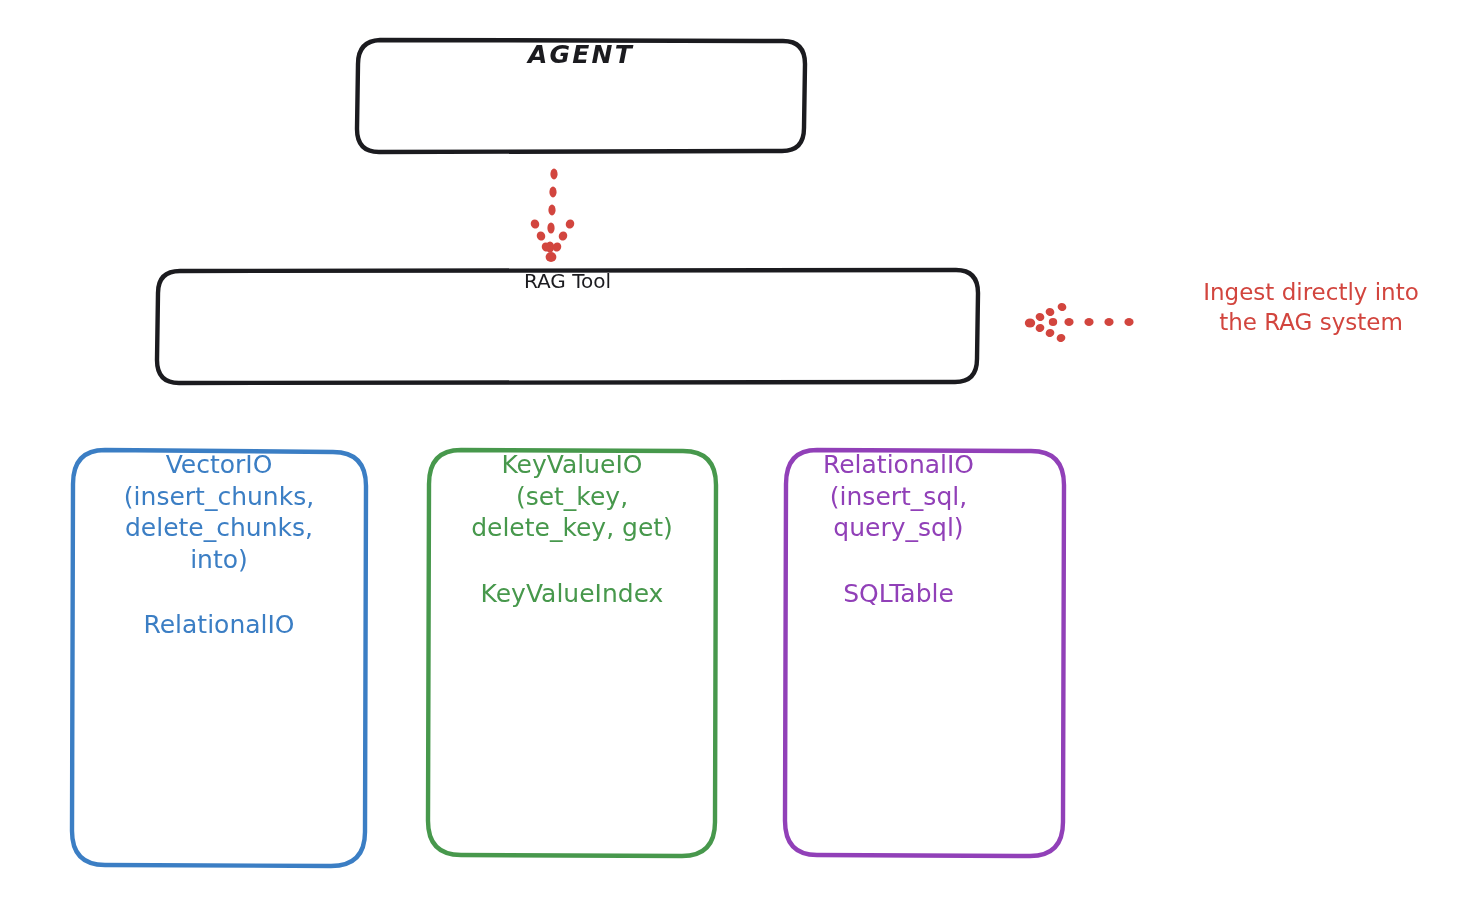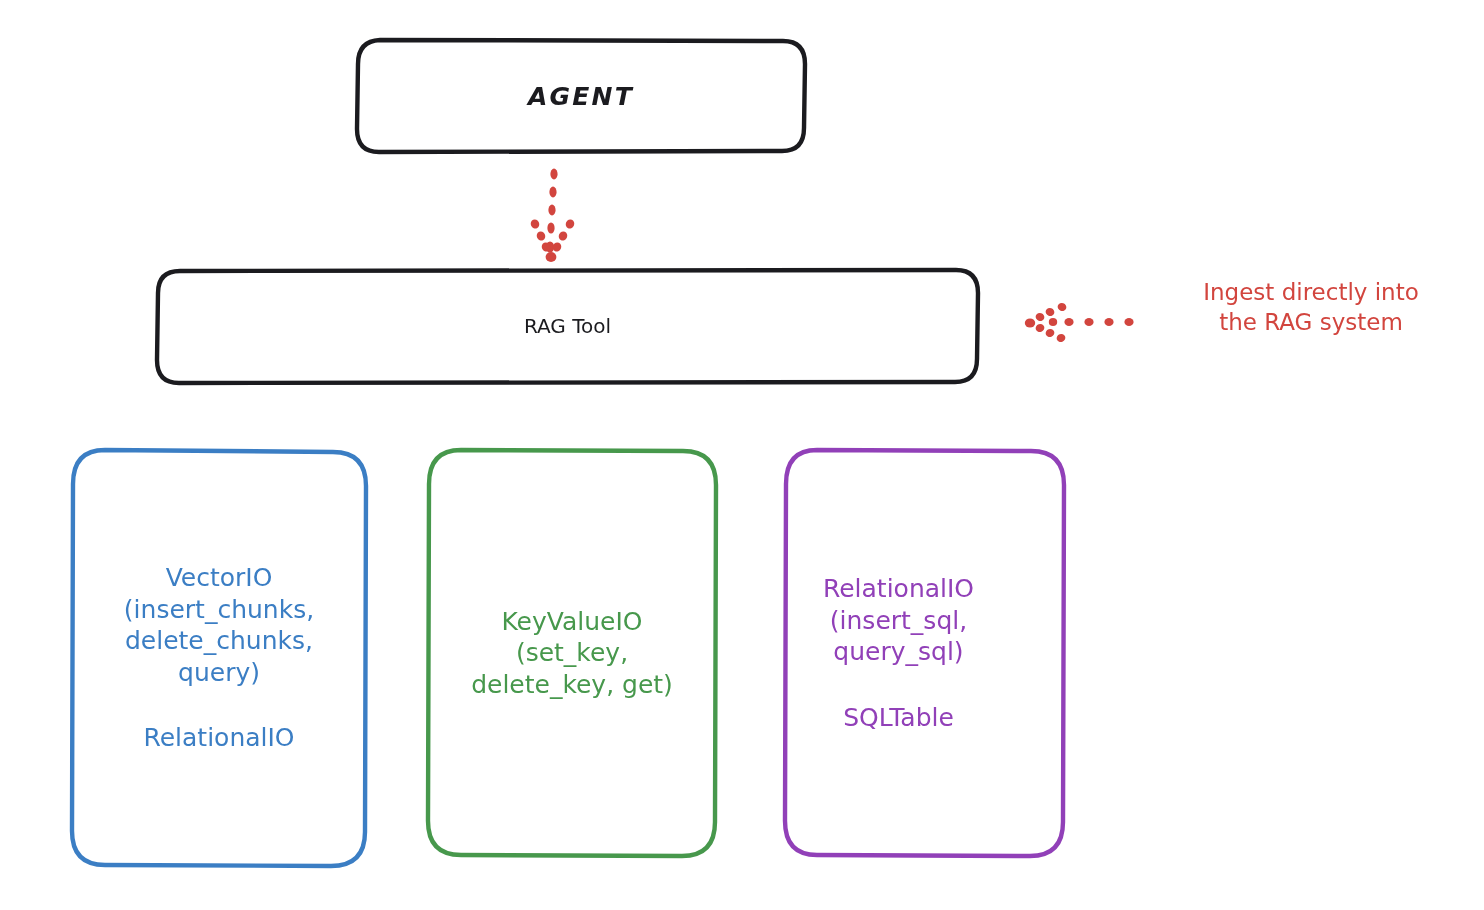--- a/index.html
+++ b/index.html
@@ -19,21 +19,20 @@
     left: 0; top: 0;
     width: 1484px;
     height: 910px;
   }
   .node {
     position: absolute;
     box-sizing: border-box;
     display: flex;
     flex-direction: column;
     align-items: center;
-    justify-content: center;
     text-align: center;
     background: transparent;
   }
   .node-label {
     white-space: pre-line;
     line-height: 1.26;
   }
 
   
   #agent-box {
@@ -165,28 +164,29 @@
 </div>
 
 <div class="node" id="rag-tool-box">
   <div class="node-label">RAG Tool</div>
 </div>
 
 <div class="node provider" id="vector-io-box">
   <div class="node-label primary">VectorIO
 (insert_chunks,
 delete_chunks,
-query)</div>
+into)</div>
   <div class="node-label secondary">RelationalIO</div>
 </div>
 
 <div class="node provider" id="key-value-io-box">
   <div class="node-label primary">KeyValueIO
 (set_key,
 delete_key, get)</div>
+  <div class="node-label secondary">KeyValueIndex</div>
 </div>
 
 <div class="node provider" id="relational-io-box">
   <div class="node-label primary">RelationalIO
 (insert_sql,
 query_sql)</div>
   <div class="node-label secondary">SQLTable</div>
 </div>
 
 <div id="ingest-annotation">Ingest directly into

